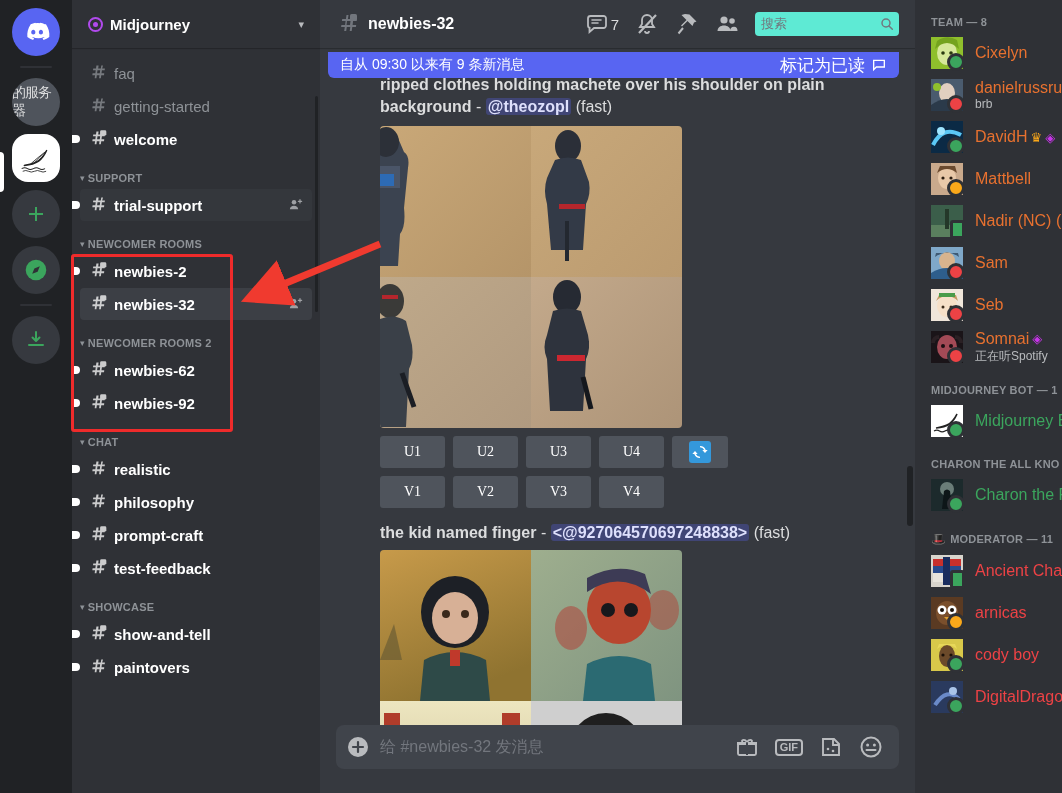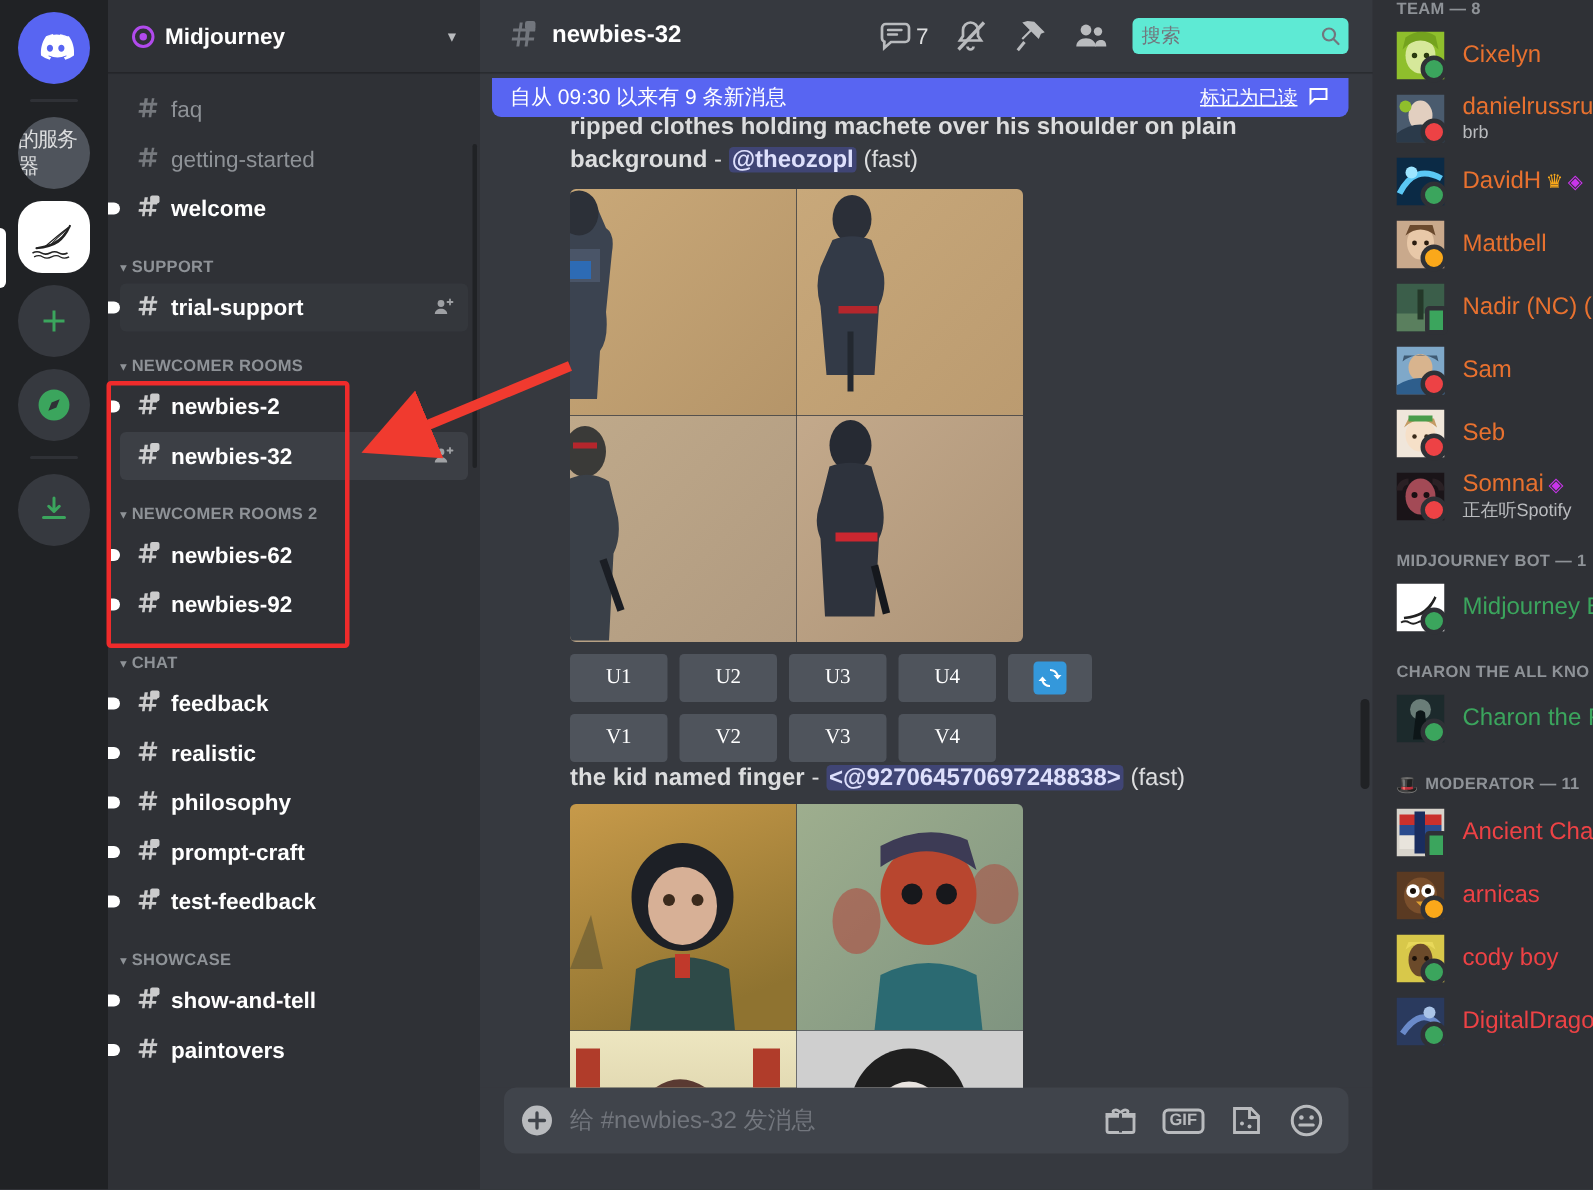--- a/index.html
+++ b/index.html
@@ -102,21 +102,21 @@
   .search-box .sph { flex: 1; color: #72767d; font-size: 13px; white-space: nowrap; overflow: hidden; }
   .search-box svg { width: 16px; height: 16px; fill: #72767d; }
 
   .msgs { flex: 1; position: relative; overflow: hidden; }
   .newbanner {
     position: absolute; left: 8px; right: 16px; top: 4px; height: 26px;
     background: #5865f2; color: #fff; border-radius: 0 0 6px 6px;
     display: flex; align-items: center; padding: 0 12px; font-size: 14px;
     z-index: 6; cursor: pointer;
   }
-  .newbanner .nb-right { margin-left: auto; display: flex; gap: 6px; font-size: 13px; text-decoration: underline; }
+  .newbanner .nb-right { margin-left: auto; display: flex; align-items: center; gap: 6px; font-size: 17px; }
   .newbanner .nb-right svg { width: 16px; height: 16px; fill: #fff; }
 
   .msg-body { padding: 8px 16px 0 60px; }
   .msg-text { color: #dcddde; font-size: 16px; line-height: 1.375; font-weight: bold; word-break: break-word; }
   .flink { color: #00a8fc; font-weight: bold; }
   .mention { background: rgba(88,101,242,.3); color: #dee0fc; border-radius: 3px; padding: 0 2px; font-weight: 600; }
   .dim { color: #dcddde; font-weight: normal; }
 
   .grid4 { display: grid; grid-template-columns: 1fr 1fr; width: 302px; margin-top: 8px; border-radius: 4px; overflow: hidden; }
   .cell { width: 151px; height: 151px; position: relative; overflow: hidden; }
@@ -142,21 +142,21 @@
   }
   .plusbtn { width: 44px; height: 44px; display: flex; align-items: center; justify-content: center; cursor: pointer; flex:0 0 44px; }
   .plusbtn svg { width: 24px; height: 24px; fill: #b9bbbe; }
   .cph { flex: 1; color: #72767d; font-size: 16px; white-space: nowrap; overflow: hidden; }
   .citems { display: flex; align-items: center; gap: 16px; }
   .citems .ci { color: #b9bbbe; cursor: pointer; display: flex; align-items: center; }
   .citems .ci svg { width: 24px; height: 24px; fill: #b9bbbe; }
   .gifbox { border: 2px solid #b9bbbe; border-radius: 4px; color: #b9bbbe; font-size: 11px; font-weight: bold; padding: 1px 3px; line-height: 1; }
 
   
-  .members { width: 147px; flex: 0 0 147px; background: #2f3136; overflow: hidden; position: relative; }
+  .members { width: 147px; flex: 0 0 147px; background: #2f3136; overflow: hidden; padding-top: 16px; position: relative; }
   .mcat { padding: 16px 8px 4px 16px; color: #8e9297; font-size: 11px; font-weight: bold; text-transform: uppercase; letter-spacing: .02em; white-space: nowrap; display:flex; align-items:center; gap:4px;}
   .mcat:first-child { padding-top: 0; }
   .member { height: 42px; margin: 0 8px; padding: 0 8px; display: flex; align-items: center; border-radius: 4px; cursor: pointer; }
   .mav { width: 32px; height: 32px; border-radius: 50%; position: relative; flex: 0 0 32px; margin-right: 12px; overflow: visible; }
   .mav .av-img { width: 32px; height: 32px; border-radius: 50%; overflow: hidden; position: relative; }
   .status {
     position: absolute; right: -2px; bottom: -2px; width: 12px; height: 12px;
     border-radius: 50%; border: 3px solid #2f3136; box-sizing: content-box;
   }
   .st-online { background: #3ba55d; }
@@ -334,30 +334,20 @@
         </div>
         <div class="cat">
           <span class="arrow">▾</span>
           <span>CHAT</span>
         </div>
         <div class="chan unread">
           <span class="dot-unread"></span>
           <span class="hash">
             <svg viewBox="0 0 24 24">
               <path d="M10.1 3l-.5 3.6H6.3L6 8.8h3.3l-.5 3.6H5.5l-.3 2.2h3.3L8 18.2h2.1l.5-3.6h3.2l-.5 3.6h2.1l.5-3.6h3.3l.3-2.2h-3.3l.5-3.6h3.3l.3-2.2h-3.3L18 3h-2.1l-.5 3.6h-3.2L12.7 3zm1.3 5.8h3.2l-.5 3.6h-3.2z"></path>
-              <rect x="14.5" y="1.5" width="7.5" height="6.4" rx="1.7"></rect>
-            </svg>
-          </span>
-          <span class="cname">feedback</span>
-        </div>
-        <div class="chan unread">
-          <span class="dot-unread"></span>
-          <span class="hash">
-            <svg viewBox="0 0 24 24">
-              <path d="M10.1 3l-.5 3.6H6.3L6 8.8h3.3l-.5 3.6H5.5l-.3 2.2h3.3L8 18.2h2.1l.5-3.6h3.2l-.5 3.6h2.1l.5-3.6h3.3l.3-2.2h-3.3l.5-3.6h3.3l.3-2.2h-3.3L18 3h-2.1l-.5 3.6h-3.2L12.7 3zm1.3 5.8h3.2l-.5 3.6h-3.2z"></path>
             </svg>
           </span>
           <span class="cname">realistic</span>
         </div>
         <div class="chan unread">
           <span class="dot-unread"></span>
           <span class="hash">
             <svg viewBox="0 0 24 24">
               <path d="M10.1 3l-.5 3.6H6.3L6 8.8h3.3l-.5 3.6H5.5l-.3 2.2h3.3L8 18.2h2.1l.5-3.6h3.2l-.5 3.6h2.1l.5-3.6h3.3l.3-2.2h-3.3l.5-3.6h3.3l.3-2.2h-3.3L18 3h-2.1l-.5 3.6h-3.2L12.7 3zm1.3 5.8h3.2l-.5 3.6h-3.2z"></path>
             </svg>
@@ -572,21 +562,21 @@
           </button>
         </div>
 
         <div class="btnrow">
           <button class="mjbtn">V1</button>
           <button class="mjbtn">V2</button>
           <button class="mjbtn">V3</button>
           <button class="mjbtn">V4</button>
         </div>
 
-        <div class="msg-text" style="">
+        <div class="msg-text" style="margin-top:14px;">
           <span>the kid named finger</span>
           <span class="dim">-</span>
           <span class="mention">&lt;@927064570697248838&gt;</span>
           <span class="dim">(fast)</span>
         </div>
 
         <div class="grid4" style="margin-top:6px;">
           <div class="cell">
             <svg width="151" height="151" viewBox="0 0 151 151">
                 <defs>

